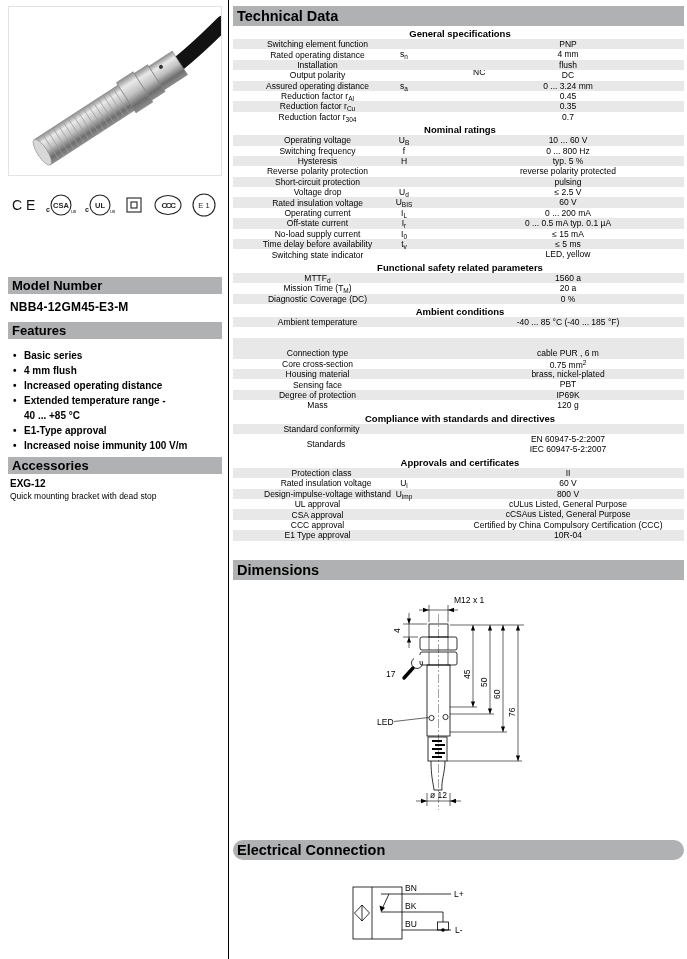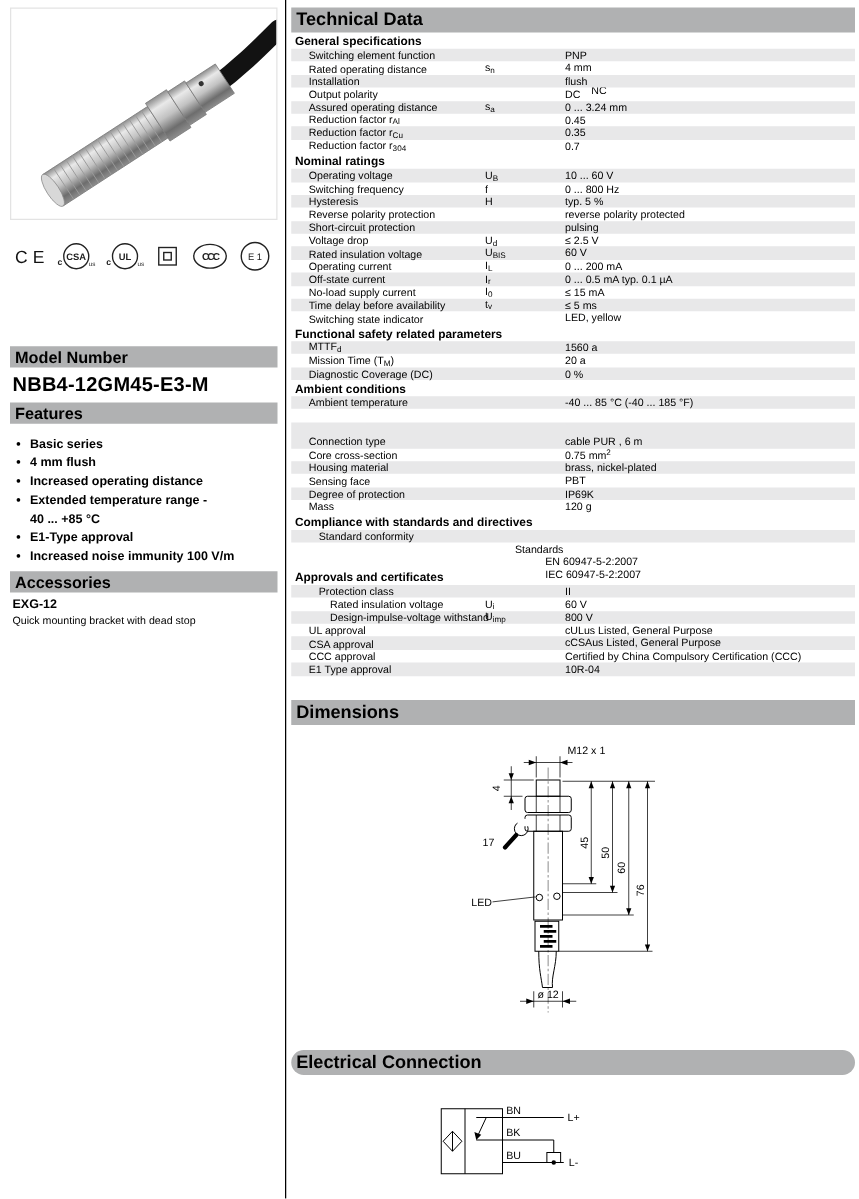--- a/index.html
+++ b/index.html
@@ -10,36 +10,36 @@
   .right-col{position:absolute;left:233px;top:0;width:451px;height:959px;}
   .bar{background:#b0b1b2;font-weight:bold;padding-left:4px;white-space:nowrap;}
   .bar.main{height:20px;line-height:20px;font-size:14.5px;}
   .bar.small{height:17px;line-height:17px;font-size:13px;}
   
   .photo{position:absolute;top:6px;left:0;width:212px;height:168px;border:1px solid #e3e3e3;background:#fff;}
   .logos{position:absolute;top:190px;left:0;width:214px;height:30px;display:flex;align-items:center;justify-content:space-between;padding:0 4px;box-sizing:border-box;}
   .logo{display:inline-flex;align-items:center;}
   .ce-text{font-size:14px;letter-spacing:4px;font-weight:400;color:#111;}
   .modelbar{position:absolute;top:277px;left:0;width:210px;}
-  .modelval{position:absolute;top:300px;left:2px;font-size:16px;font-weight:bold;letter-spacing:.2px;}
+  .modelval{position:absolute;top:300px;left:2px;font-size:12px;font-weight:bold;letter-spacing:.2px;}
   .featbar{position:absolute;top:322px;left:0;width:210px;}
   .featlist{position:absolute;top:348px;left:0;width:214px;}
   .feat-item{display:flex;font-size:10px;font-weight:bold;}
   .bullet{width:16px;text-indent:5px;line-height:15px;flex:none;}
   .feat-text div{line-height:15px;}
   .accbar{position:absolute;top:457px;left:0;width:210px;}
   .accname{position:absolute;top:478px;left:2px;font-size:10px;font-weight:bold;}
   .accdesc{position:absolute;top:491px;left:2px;font-size:8.5px;}
   
   .techbar{position:absolute;top:6px;left:0;width:447px;}
-  .tech-sections{position:absolute;top:26px;left:0;width:451px;}
+  .tech-sections{position:absolute;top:26px;left:0;width:451px;text-align:center;}
   .t-subheader{font-size:9.5px;font-weight:bold;height:11px;line-height:11px;margin-top:2px;padding-left:3px;white-space:nowrap;}
   .t-row{position:relative;display:flex;height:10.4px;align-items:center;font-size:8.5px;white-space:nowrap;}
   .t-row.shaded{background:#e8e8e9;}
-  .t-row.tall{height:21px;flex-direction:column;}
+  .t-row.tall{height:21px;}
   .t-label{flex:none;width:141px;padding-left:14px;overflow:visible;}
   .t-label.ind1{width:133px;padding-left:22px;}
   .t-label.ind2{width:124px;padding-left:31px;}
   .t-sym{flex:none;width:32px;}
   .t-val{flex:1;}
   .t-line{line-height:10.4px;padding-left:32px;}
   .t-val2{position:absolute;left:240px;top:0;line-height:10.4px;margin-top:28px;}
   .sub{font-size:6.5px;vertical-align:-1.5px;}
   .sup{font-size:6.5px;vertical-align:3px;}
   

